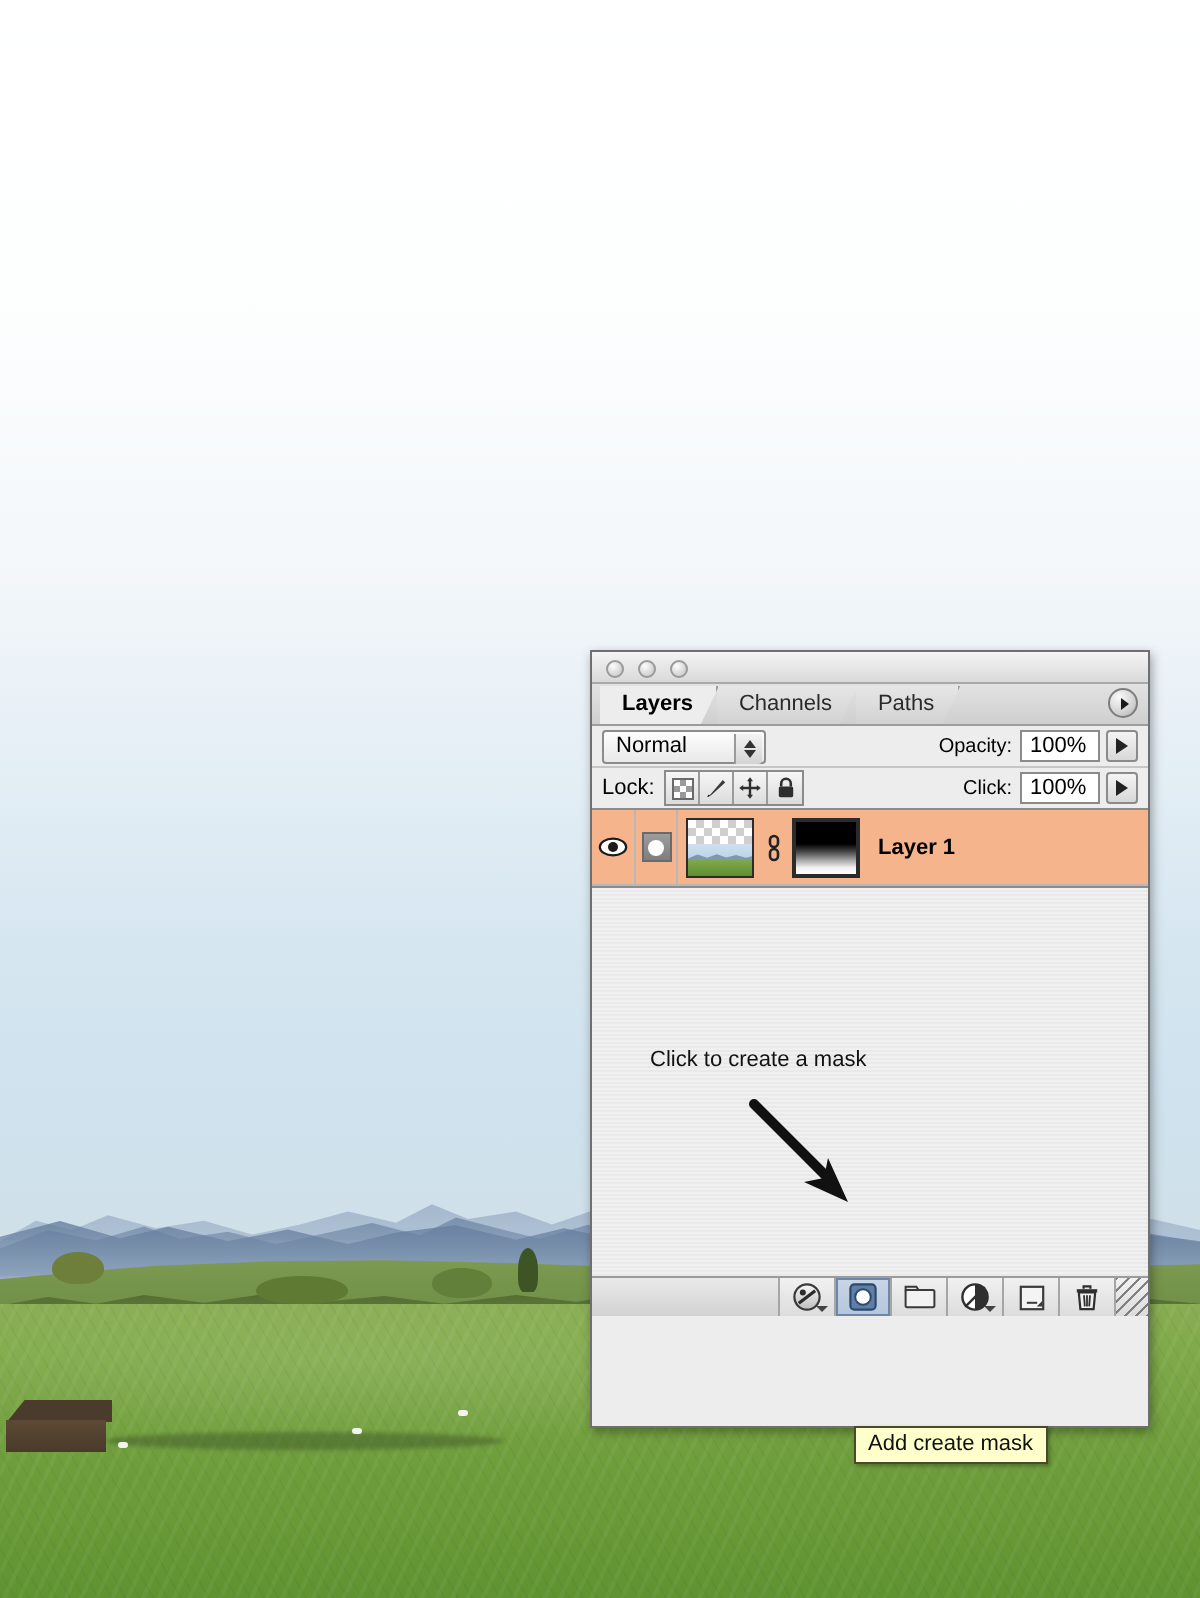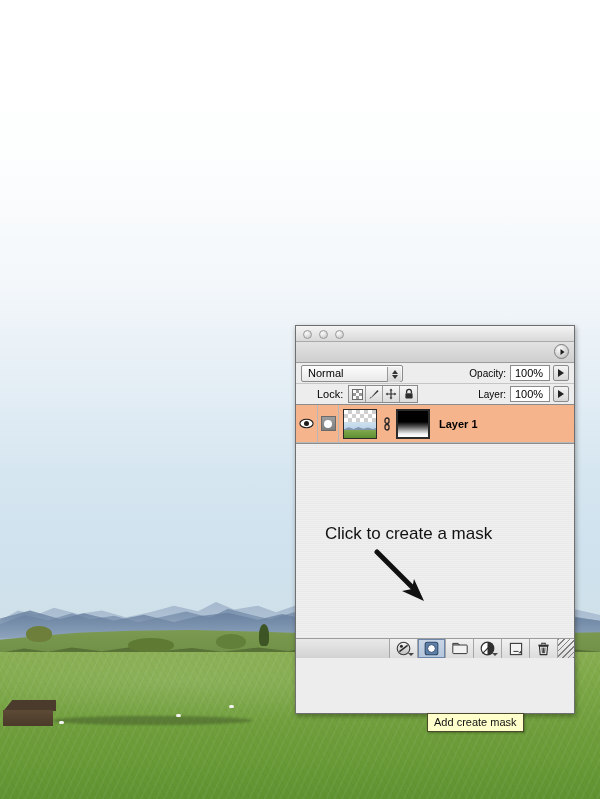--- a/index.html
+++ b/index.html
@@ -130,21 +130,21 @@
   .palette-menu svg{ display:block; }
 
   .rowbar{
     display:flex; align-items:center; height:21px; padding:0 5px;
     background:#ededed;
   }
   .rowbar.blend{ border-bottom:1px solid #c6c6c6; }
   .rowbar.lock{ border-bottom:1px solid #8c8c8c; }
 
   .select{
-    position:relative; width:102px; height:17px;
+    position:relative; width:82px; height:17px;
     background:linear-gradient(to bottom,#fdfdfd,#e9e9e9);
     border:1px solid #8b8b8b; border-radius:2px;
     font-size:11px; line-height:15px; padding-left:6px; color:#000;
   }
   .select .stepper{
     position:absolute; right:1px; top:1px; width:14px; height:15px;
     background:linear-gradient(to bottom,#f3f3f3,#d4d4d4);
     border-left:1px solid #9a9a9a; border-radius:0 2px 2px 0;
     display:flex; flex-direction:column; align-items:center; justify-content:center; gap:1px;
   }
@@ -157,21 +157,21 @@
     font-size:11px; line-height:14px; padding-left:4px; color:#000;
   }
   .arrowbtn{
     width:16px; height:16px; margin-left:3px;
     background:linear-gradient(to bottom,#f4f4f4,#d8d8d8);
     border:1px solid #8b8b8b; border-radius:2px;
     display:flex; align-items:center; justify-content:center;
   }
   .tri-r{ width:0;height:0;border-top:4px solid transparent;border-bottom:4px solid transparent;border-left:6px solid #222; }
 
-  .lock-label{ font-size:11px; margin-right:5px;margin-left:16px; }
+  .lock-label{ font-size:11px; margin-right:5px; }
   .lockgroup{ display:flex; border:1px solid #8b8b8b; background:#d8d8d8; }
   .lockbtn{
     width:17px; height:16px; border-right:1px solid #9a9a9a;
     background:linear-gradient(to bottom,#f6f6f6,#dcdcdc);
     display:flex; align-items:center; justify-content:center;
   }
   .lockbtn:last-child{ border-right:none; }
   .chk{ width:11px;height:11px; background:
       linear-gradient(45deg,#9a9a9a 25%,transparent 25%,transparent 75%,#9a9a9a 75%),
       linear-gradient(45deg,#9a9a9a 25%,#fff 25%,#fff 75%,#9a9a9a 75%);
@@ -227,21 +227,21 @@
   }
 
   .emptyarea{
     height:194px;
     background:
       repeating-linear-gradient(to bottom,#f0f0f0 0 1px,#e9e9e9 1px 2px);
     position:relative;
   }
 
   .annot{
-    position:absolute; left:29px; top:80px; font-size:17px; color:#111;
+    position:absolute; left:29px; top:80px; font-size:11px; color:#111;
     white-space:nowrap; font-weight:500;
   }
   .arrowwrap{ position:absolute; left:78px; top:105px; }
 
   .bottombar{
     height:20px; display:flex; align-items:center; justify-content:flex-end;
     background:linear-gradient(to bottom,#e9e9e9,#d2d2d2);
     border-top:1px solid #9c9c9c;
   }
   .tbtn{
@@ -301,20 +301,31 @@
 
   <div class="titlebar">
     <div class="tb-dots">
       <div class="tb-dot"></div>
       <div class="tb-dot"></div>
       <div class="tb-dot"></div>
     </div>
   </div>
 
   <div class="tabbar">
+    <div class="tabs">
+      <div class="tab active">
+        <span>Layers</span>
+      </div>
+      <div class="tab">
+        <span>Channels</span>
+      </div>
+      <div class="tab">
+        <span>Paths</span>
+      </div>
+    </div>
     <div class="palette-menu">
       <svg width="8" height="8" viewBox="0 0 8 8">
           <polygon points="2.5,1 6.5,4 2.5,7" fill="#1a1a1a"></polygon>
         </svg>
     </div>
   </div>
 
   <div class="rowbar blend">
     <div class="select">
       <span>Normal</span>
@@ -347,21 +358,21 @@
           <path d="M6 0.6 L7.5 2.6 L6.6 2.6 L6.6 5.4 L9.4 5.4 L9.4 4.5 L11.4 6 L9.4 7.5 L9.4 6.6 L6.6 6.6 L6.6 9.4 L7.5 9.4 L6 11.4 L4.5 9.4 L5.4 9.4 L5.4 6.6 L2.6 6.6 L2.6 7.5 L0.6 6 L2.6 4.5 L2.6 5.4 L5.4 5.4 L5.4 2.6 L4.5 2.6 Z" fill="#2e2e2e"></path>
         </svg>
       </div>
       <div class="lockbtn">
         <svg width="12" height="12" viewBox="0 0 12 12">
           <path d="M3.6 5.2 V3.8 a2.4 2.4 0 0 1 4.8 0 V5.2" fill="none" stroke="#2e2e2e" stroke-width="1.3"></path>
           <rect x="2.4" y="5.2" width="7.2" height="5.4" rx="0.8" fill="#2e2e2e"></rect>
         </svg>
       </div>
     </div>
-    <div class="field-label">Layer:</div>
+    <div class="field-label">Click:</div>
     <div class="numfield">100%</div>
     <div class="arrowbtn">
       <div class="tri-r"></div>
     </div>
   </div>
 
   <div class="layerlist">
 
     <div class="layer selected">
       <div class="eyecell">

